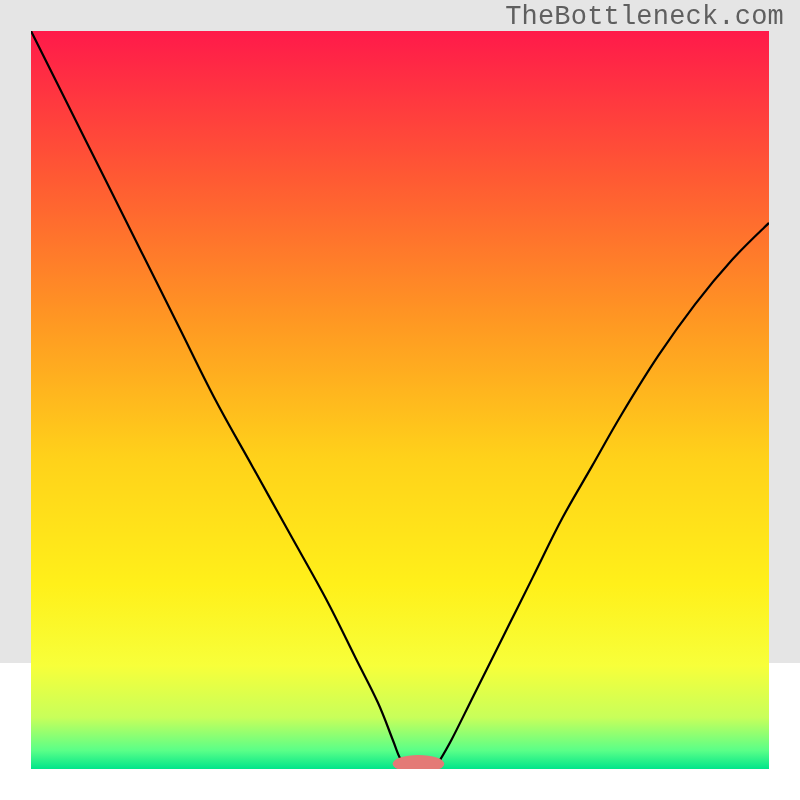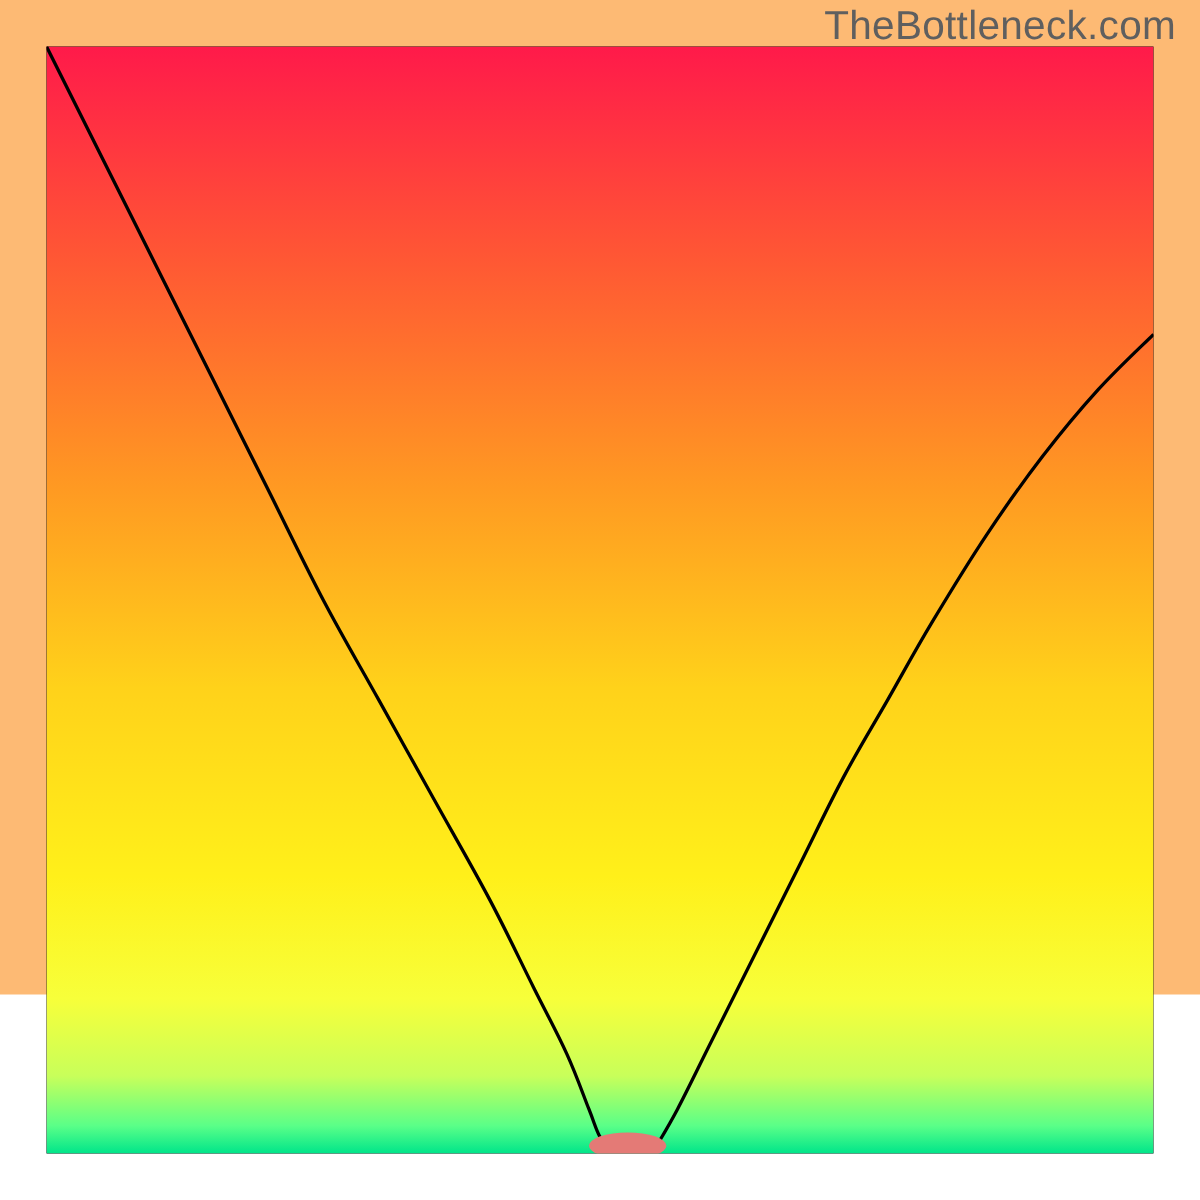--- a/index.html
+++ b/index.html
@@ -7,22 +7,23 @@
     padding: 0;
     background: #ffffff;
     width: 800px;
     height: 800px;
     overflow: hidden;
     font-family: Arial, sans-serif;
   }
   .outer {
     width: 800px;
     height: 663px;
-    background: #fdba74;
+    background: #e5e5e5;
     position: relative;
+    font-family: Liberation Mono, monospace;
   }
   .watermark {
     position: absolute;
     top: 2px;
     right: 16px;
     color: #5f5f5f;
     font-size: 27px;
     font-weight: 400;
     letter-spacing: 0.2px;
     z-index: 5;

